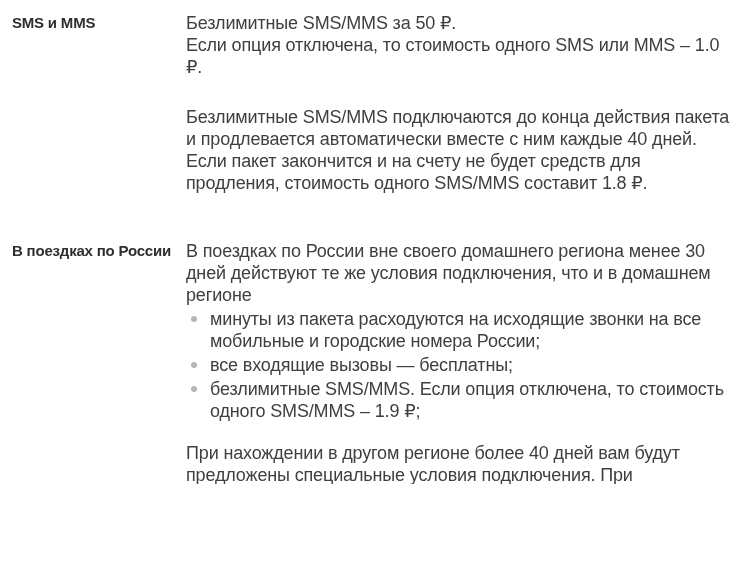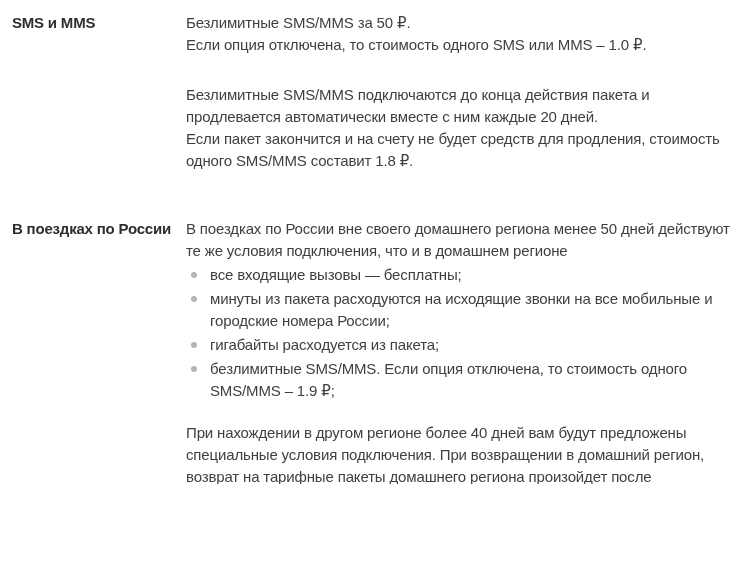--- a/index.html
+++ b/index.html
@@ -19,21 +19,21 @@
     flex: 0 0 174px;
     font-size: 15px;
     font-weight: 700;
     line-height: 22px;
     letter-spacing: -0.2px;
     color: #2e2e2e;
     padding-right: 8px;
   }
   .col-content {
     width: 551px;
-    font-size: 15px;
+    font-size: 18px;
     line-height: 22px;
     letter-spacing: -0.15px;
     color: #3f3f3f;
   }
   .line { margin: 0; }
   .block-gap { height: 28px; }
   .outro-gap { height: 18px; }
   ul.bullets { list-style: none; margin: 2px 0 0 0; padding: 0; }
   ul.bullets li { display: flex; align-items: flex-start; margin: 2px 0; }
   .dot {
@@ -49,42 +49,38 @@
 <body>
 
 <div class="page">
 
   <div class="section">
     <div class="col-label">SMS и MMS</div>
     <div class="col-content">
       <p class="line">Безлимитные SMS/MMS за 50 ₽.</p>
       <p class="line">Если опция отключена, то стоимость одного SMS или MMS – 1.0 ₽.</p>
       <div class="block-gap"></div>
-      <p class="line">Безлимитные SMS/MMS подключаются до конца действия пакета и продлевается автоматически вместе с ним каждые 20 дней.</p>
+      <p class="line">Безлимитные SMS/MMS подключаются до конца действия пакета и продлевается автоматически вместе с ним каждые 40 дней.</p>
       <p class="line">Если пакет закончится и на счету не будет средств для продления, стоимость одного SMS/MMS составит 1.8 ₽.</p>
     </div>
   </div>
 
   <div class="section">
     <div class="col-label">В поездках по России</div>
     <div class="col-content">
-      <p class="line">В поездках по России вне своего домашнего региона менее 50 дней действуют те же условия подключения, что и в домашнем регионе</p>
+      <p class="line">В поездках по России вне своего домашнего региона менее 30 дней действуют те же условия подключения, что и в домашнем регионе</p>
 
       <ul class="bullets">
-        <li>
-          <span class="dot"></span>
-          <span class="bullet-text">все входящие вызовы — бесплатны;</span>
-        </li>
         <li>
           <span class="dot"></span>
           <span class="bullet-text">минуты из пакета расходуются на исходящие звонки на все мобильные и городские номера России;</span>
         </li>
         <li>
           <span class="dot"></span>
-          <span class="bullet-text">гигабайты расходуется из пакета;</span>
+          <span class="bullet-text">все входящие вызовы — бесплатны;</span>
         </li>
         <li>
           <span class="dot"></span>
           <span class="bullet-text">безлимитные SMS/MMS. Если опция отключена, то стоимость одного SMS/MMS – 1.9 ₽;</span>
         </li>
       </ul>
 
       <div class="outro-gap"></div>
       <p class="line">При нахождении в другом регионе более 40 дней вам будут предложены специальные условия подключения. При возвращении в домашний регион, возврат на тарифные пакеты домашнего региона произойдет после завершения текущего пакета или в течение суток, если пакет не был подключен.</p>
     </div>

